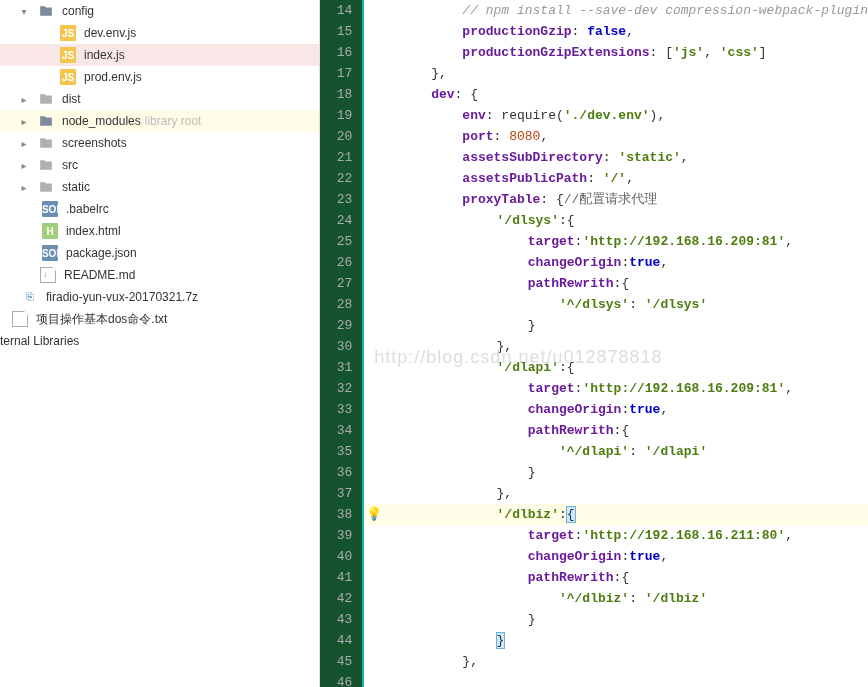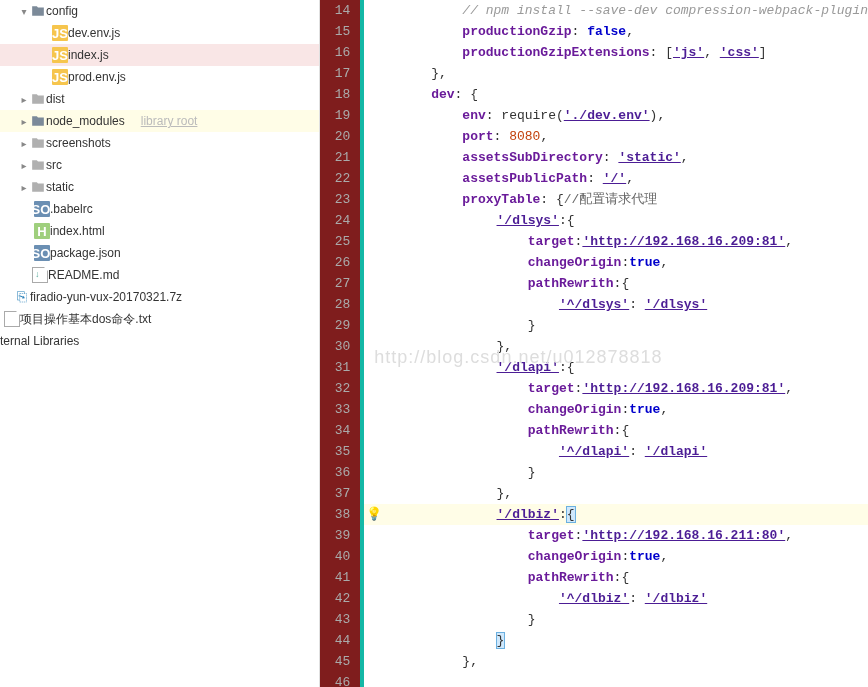--- a/index.html
+++ b/index.html
@@ -2,43 +2,43 @@
 <html><head>
 <meta charset="utf-8">
 <style>
 * { margin: 0; padding: 0; box-sizing: border-box; }
 body { font-family: "Segoe UI", Arial, sans-serif; font-size: 12px; background: #fff; color: #333; width: 868px; height: 687px; overflow: hidden; display: flex; }
 .file-tree { width: 388px; background: #fff; overflow: hidden; border-right: 1px solid #e0e0e0; }
 .file-tree .row { display: flex; align-items: center; height: 22px; padding-left: 4px; cursor: pointer; white-space: nowrap; }
 .file-tree .row.selected { background: #f9e6e6; }
 .file-tree .row.highlight { background: #fffde7; }
 .file-tree .arrow { width: 12px; display: inline-block; color: #888; font-size: 10px; text-align: center; }
-.file-tree .icon { width: 16px; height: 16px; margin: 0 0; display: inline-flex; align-items: center; justify-content: center; font-size: 13px; }
+.file-tree .icon { width: 16px; height: 16px; margin: 0 8px; display: inline-flex; align-items: center; justify-content: center; font-size: 10px; }
 .folder-icon svg { width: 14px; height: 14px; fill: #7c8a99; }
 .folder-icon.gray svg { fill: #b0b0b0; }
 .js-icon { background: #f6c54d; color: #fff; font-size: 7px; font-weight: bold; width: 14px; height: 12px; border-radius: 1px; }
 .json-icon { background: #6b8fb3; color: #fff; font-size: 6px; font-weight: bold; width: 16px; height: 11px; border-radius: 1px; }
 .html-icon { background: #9fcf7d; color: #fff; font-size: 6px; font-weight: bold; width: 14px; height: 12px; border-radius: 1px; }
 .file-icon { width: 12px; height: 14px; border: 1px solid #aaa; background: #fff; position: relative; }
 .file-icon::before { content: ""; position: absolute; top: -1px; right: -1px; border-style: solid; border-width: 0 4px 4px 0; border-color: transparent #fff transparent transparent; }
 .md-icon::after { content: "↓"; position: absolute; font-size: 9px; color: #5a9; left: 2px; top: 1px; }
 .z-icon { color: #2980b9; font-size: 12px; }
-.lib-note { color: #bbb; margin-left: 16px; text-decoration: underline; }
+.lib-note { color: #bbb; margin-left: 4px; }
 .editor { flex: 1; display: flex; background: #fff; font-family: "Consolas", "Courier New", monospace; font-size: 13px; position: relative; }
-.gutter { width: 44px; background: #7f1d1d; text-align: right; color: #aaa; padding-right: 10px; border-right: 4px solid #14b8a6; }
+.gutter { width: 44px; background: #14532d; text-align: right; color: #aaa; padding-right: 10px; border-right: 2px solid #14b8a6; }
 .gutter .ln { height: 21px; line-height: 21px; }
 .code { flex: 1; overflow: hidden; position: relative; }
 .code .line { height: 21px; line-height: 21px; white-space: pre; padding-left: 20px; }
 .line.cursor-line { background: #fffde7; }
 .line.mod { border-left: 3px solid #bcdff2; margin-left: -3px; padding-left: 23px; }
 .bulb { position: absolute; left: 2px; font-size: 13px; }
 .c-comment { color: #999; font-style: italic; }
 .c-prop { color: #6a1b9a; font-weight: bold; }
 .c-kw { color: #0000cc; font-weight: bold; }
-.c-str { color: #4c1d95; font-weight: bold; text-decoration: underline; }
+.c-str { color: #4d7c0f; font-weight: bold; }
 .c-num { color: #c2410c; }
 .c-punc { color: #333; }
 .c-cn { color: #666; }
 .watermark { position: absolute; top: 347px; left: 10px; color: #ddd; font-size: 18px; font-family: Arial; pointer-events: none; letter-spacing: 1px; }
 .cursor-bracket { background: #cfe8fc; outline: 1px solid #6bb0e0; }
 </style>
 </head>
 <body>
 
 <div class="file-tree">

